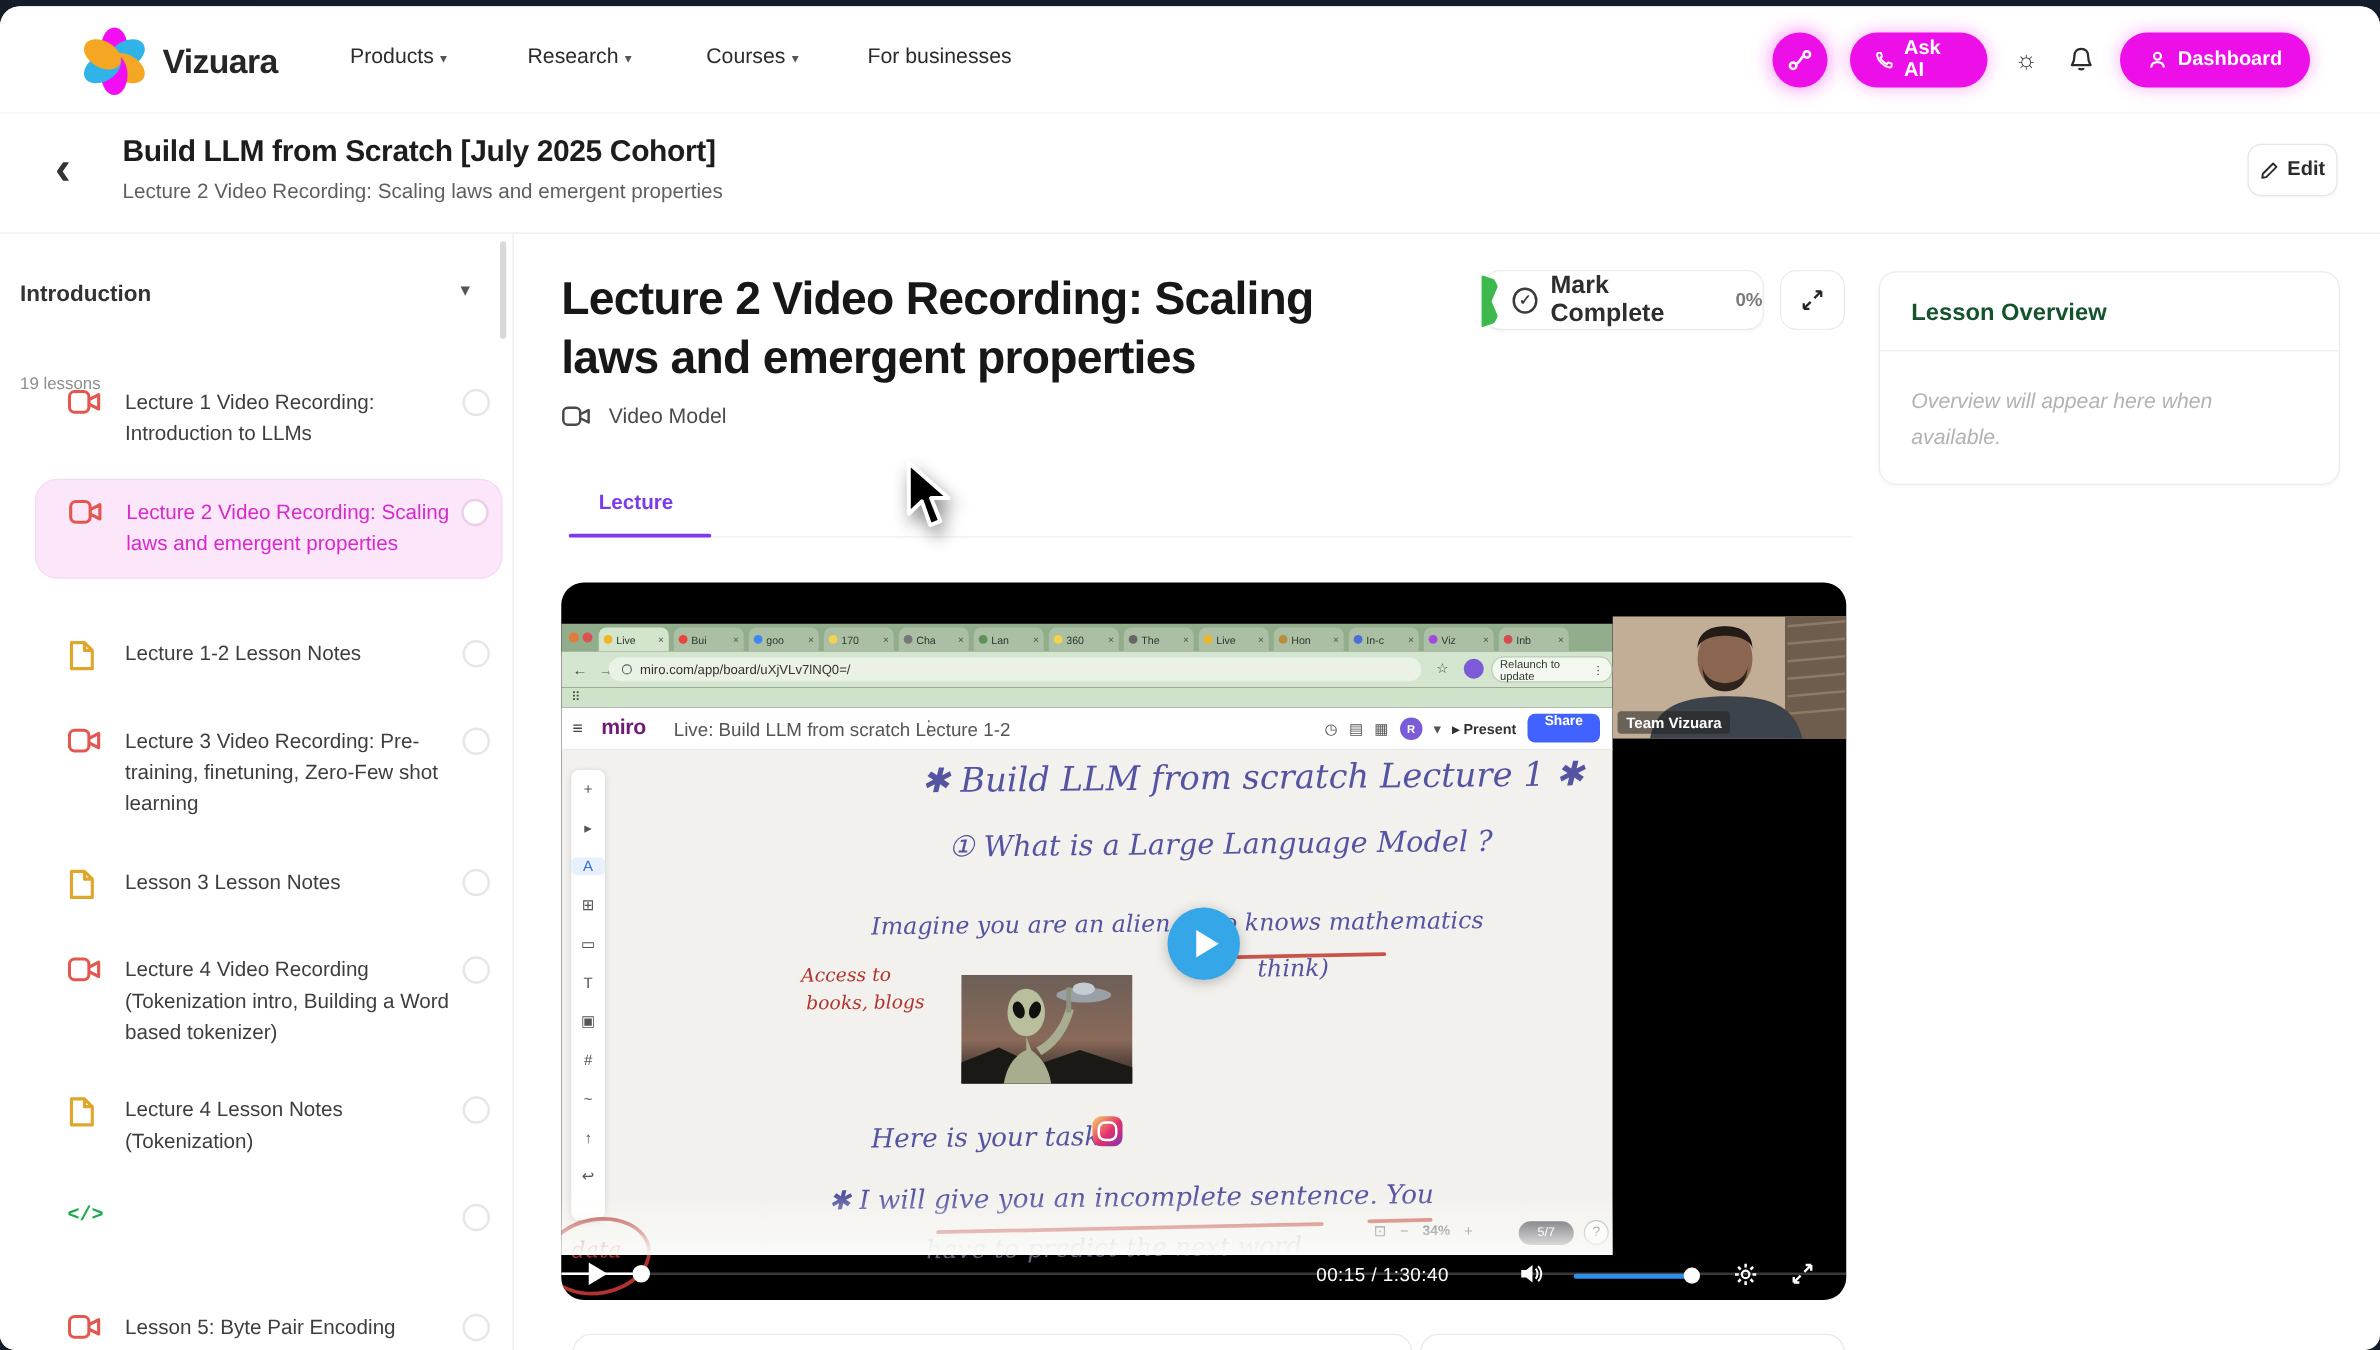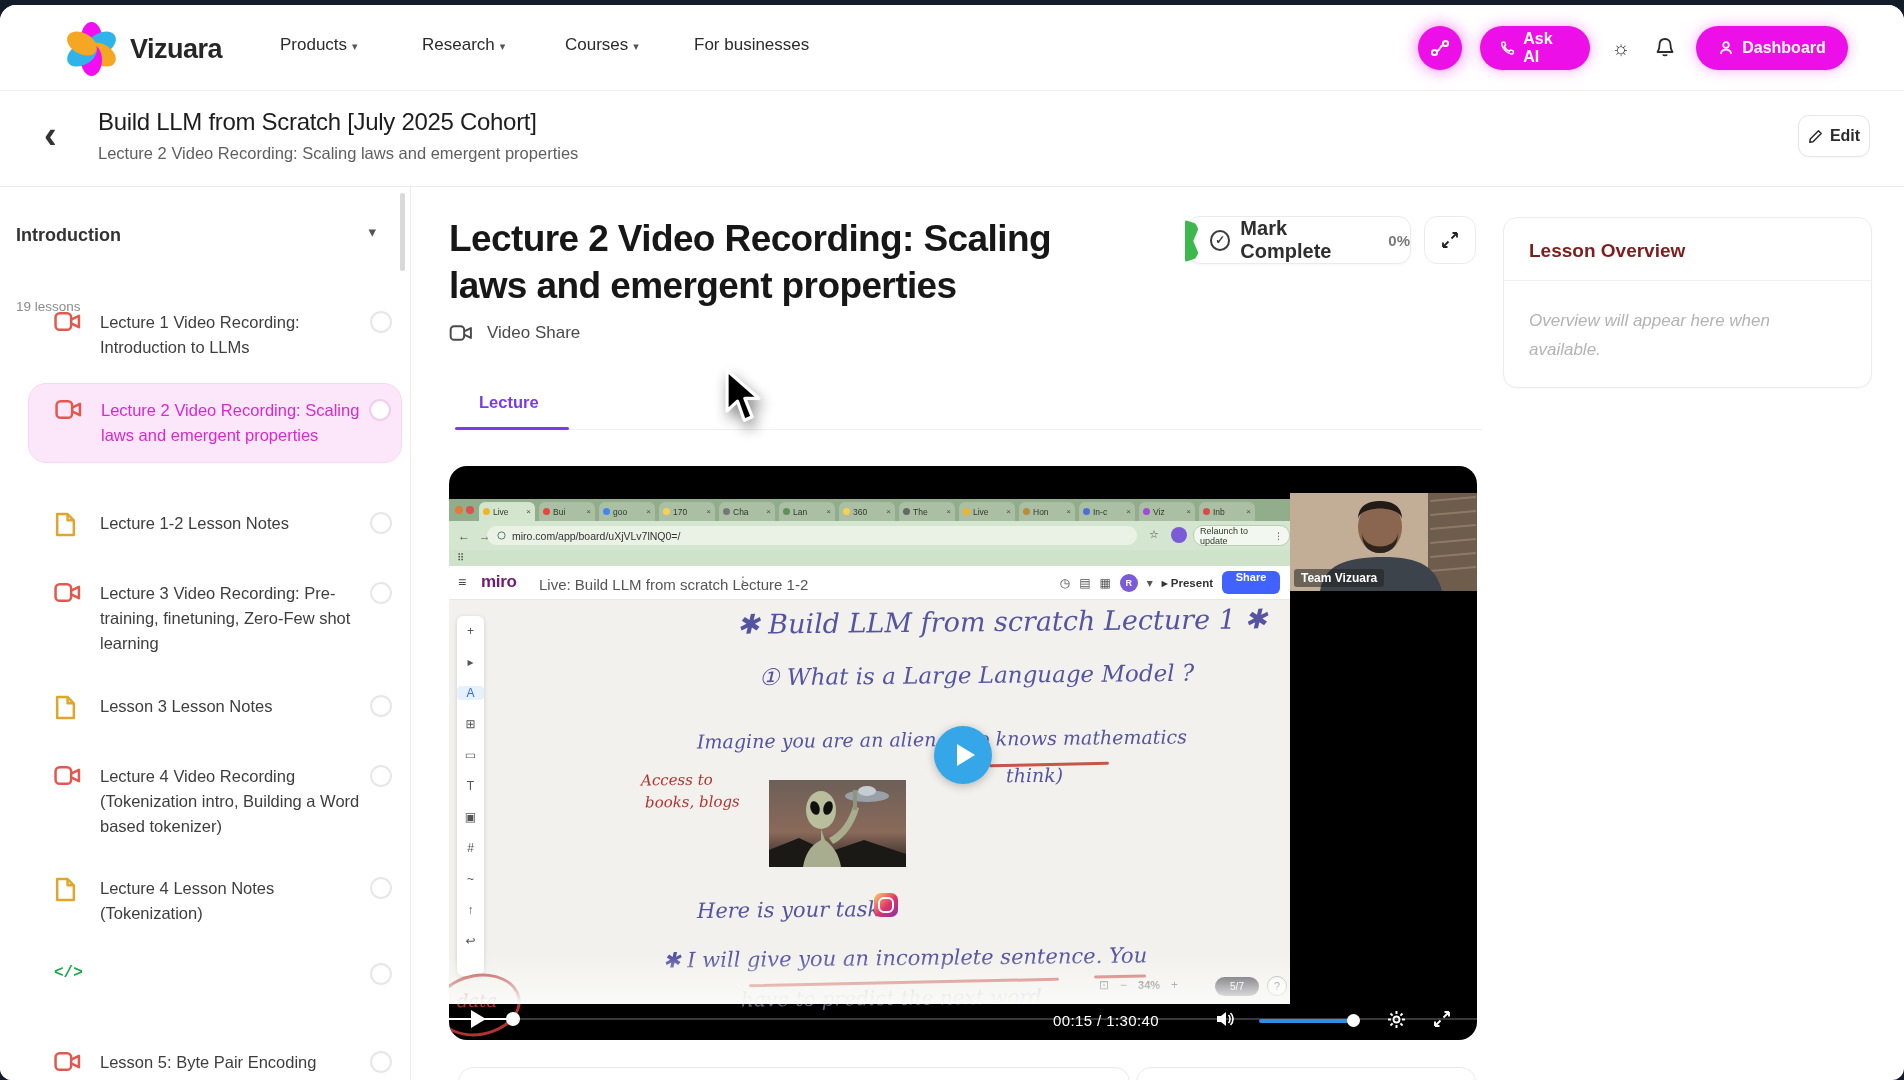--- a/index.html
+++ b/index.html
@@ -16,21 +16,21 @@
   .nav-link .chev { font-size:11px; color:#555; margin-left:5px; }
   .nav-right { position:absolute; right:56px; top:21px; display:flex; align-items:center; gap:18px; }
   .magenta { background:#ED0FE8; color:#fff; }
   .icon-round-btn { width:44px; height:44px; border-radius:50%; display:flex; align-items:center; justify-content:center; box-shadow:0 0 16px rgba(237,15,232,.55); cursor:pointer; }
   .pill-btn { height:44px; border-radius:22px; display:flex; align-items:center; justify-content:center; gap:8px; font-size:16px; font-weight:700; box-shadow:0 0 14px rgba(237,15,232,.35); cursor:pointer; padding:0 20px; }
   .ghost-ic { width:26px; height:26px; display:flex; align-items:center; justify-content:center; color:#333; font-size:20px; cursor:pointer; }
 
   
   .course-header { position:absolute; top:86px; left:0; width:100%; height:96px; background:#fff; border-bottom:1px solid #ececec; }
   .back-btn { position:absolute; left:44px; top:24px; font-size:38px; color:#333; line-height:40px; cursor:pointer; font-weight:600; }
-  .course-title { position:absolute; left:98px; top:17px; font-size:24px; font-weight:400; color:#1d1d1d; letter-spacing:-0.3px; }
+  .course-title { position:absolute; left:98px; top:17px; font-size:24px; font-weight:700; color:#1d1d1d; letter-spacing:-0.3px; }
   .course-subtitle { position:absolute; left:98px; top:53px; font-size:16.5px; color:#5f5f5f; }
   .edit-btn { position:absolute; right:34px; top:24px; width:72px; height:42px; border:1px solid #e6e6e6; border-radius:11px; background:#fff; display:flex; align-items:center; justify-content:center; gap:7px; font-size:16px; font-weight:600; color:#2b2b2b; cursor:pointer; box-shadow:0 1px 2px rgba(0,0,0,.03); }
 
   
   .sidebar { position:absolute; top:182px; left:0; width:411px; height:893px; background:#fff; border-right:1px solid #ececec; }
   .sb-section-title { position:absolute; left:16px; top:38px; font-size:18px; font-weight:600; color:#333; }
   .sb-section-chev { position:absolute; right:34px; top:36px; font-size:15px; color:#555; cursor:pointer; }
   .sb-count { position:absolute; left:16px; top:68px; font-size:13.5px; color:#8d8d8d;margin-top:44px; }
   .sb-scroll { position:absolute; right:5px; top:6px; width:5px; height:78px; border-radius:3px; background:#d9d9d9; }
   .s-item { position:absolute; left:28px; width:374px; display:flex; align-items:flex-start; padding:2px 38px 2px 26px; cursor:pointer; }
@@ -104,21 +104,21 @@
   .vc-track .done { position:absolute; left:0; top:0; width:60px; height:2px; background:#fff; }
   .vc-dot { position:absolute; left:57px; top:546px; width:14px; height:14px; border-radius:50%; background:#fff; }
   .vc-play { position:absolute; left:22px; top:544px; width:0; height:0; border-left:15px solid #fff; border-top:9px solid transparent; border-bottom:9px solid transparent; cursor:pointer; }
   .vc-time { position:absolute; left:604px; top:546px; font-size:15px; color:#fff; letter-spacing:.4px; }
   .vc-vol-track { position:absolute; left:810px; top:553px; width:96px; height:4px; border-radius:2px; background:#2f8fe8; }
   .vc-vol-dot { position:absolute; left:898px; top:548px; width:13px; height:13px; border-radius:50%; background:#fff; }
   .vc-ic { position:absolute; top:544px; color:#fff; cursor:pointer; }
 
   
   .overview-card { position:absolute; left:1503px; top:212px; width:369px; height:171px; background:#fff; border:1px solid #ececec; border-radius:14px; box-shadow:0 1px 3px rgba(0,0,0,.03); }
-  .overview-card h3 { position:absolute; left:25px; top:22px; font-size:19px; font-weight:700; color:#7f1d1d; }
+  .overview-card h3 { position:absolute; left:25px; top:22px; font-size:19px; font-weight:700; color:#14532d; }
   .overview-divider { position:absolute; left:0; top:62px; width:100%; height:1px; background:#f0f0f0; }
   .overview-placeholder { position:absolute; left:25px; top:88px; width:300px; font-size:17px; line-height:29px; font-style:italic; color:#b3b3b3; }
 
   .sliver { position:absolute; top:1062px; height:30px; background:#fff; border:1px solid #eaeaea; border-radius:16px; }
 
   .cursor { position:absolute; left:723px; top:363px; filter:drop-shadow(3px 7px 7px rgba(0,0,0,.45)); pointer-events:none; z-index:50; }
 </style>
 </head>
 <body>
 
@@ -275,21 +275,21 @@
       <path d="M10.5 7.5 L16 2 M16 2 L16 6.5 M16 2 L11.5 2" stroke="#222" stroke-width="1.8"></path>
       <path d="M7.5 10.5 L2 16 M2 16 L2 11.5 M2 16 L6.5 16" stroke="#222" stroke-width="1.8"></path>
     </svg>
   </div>
 
   <div class="lesson-type">
     <svg width="24" height="18" viewBox="0 0 26 20" fill="none">
       <rect x="1.5" y="2.5" width="15" height="15" rx="4" stroke="#4a4a4a" stroke-width="2.2"></rect>
       <path d="M17 8 L24 4.5 V15.5 L17 12" stroke="#4a4a4a" stroke-width="2.2" stroke-linejoin="round"></path>
     </svg>
-    <span>Video Share</span>
+    <span>Video Model</span>
   </div>
 
   <div class="tabbar">
     <span class="tab">Lecture</span>
     <span class="tab-underline"></span>
   </div>
 
   <div class="player">
 
     <div class="chrome-tabs">

